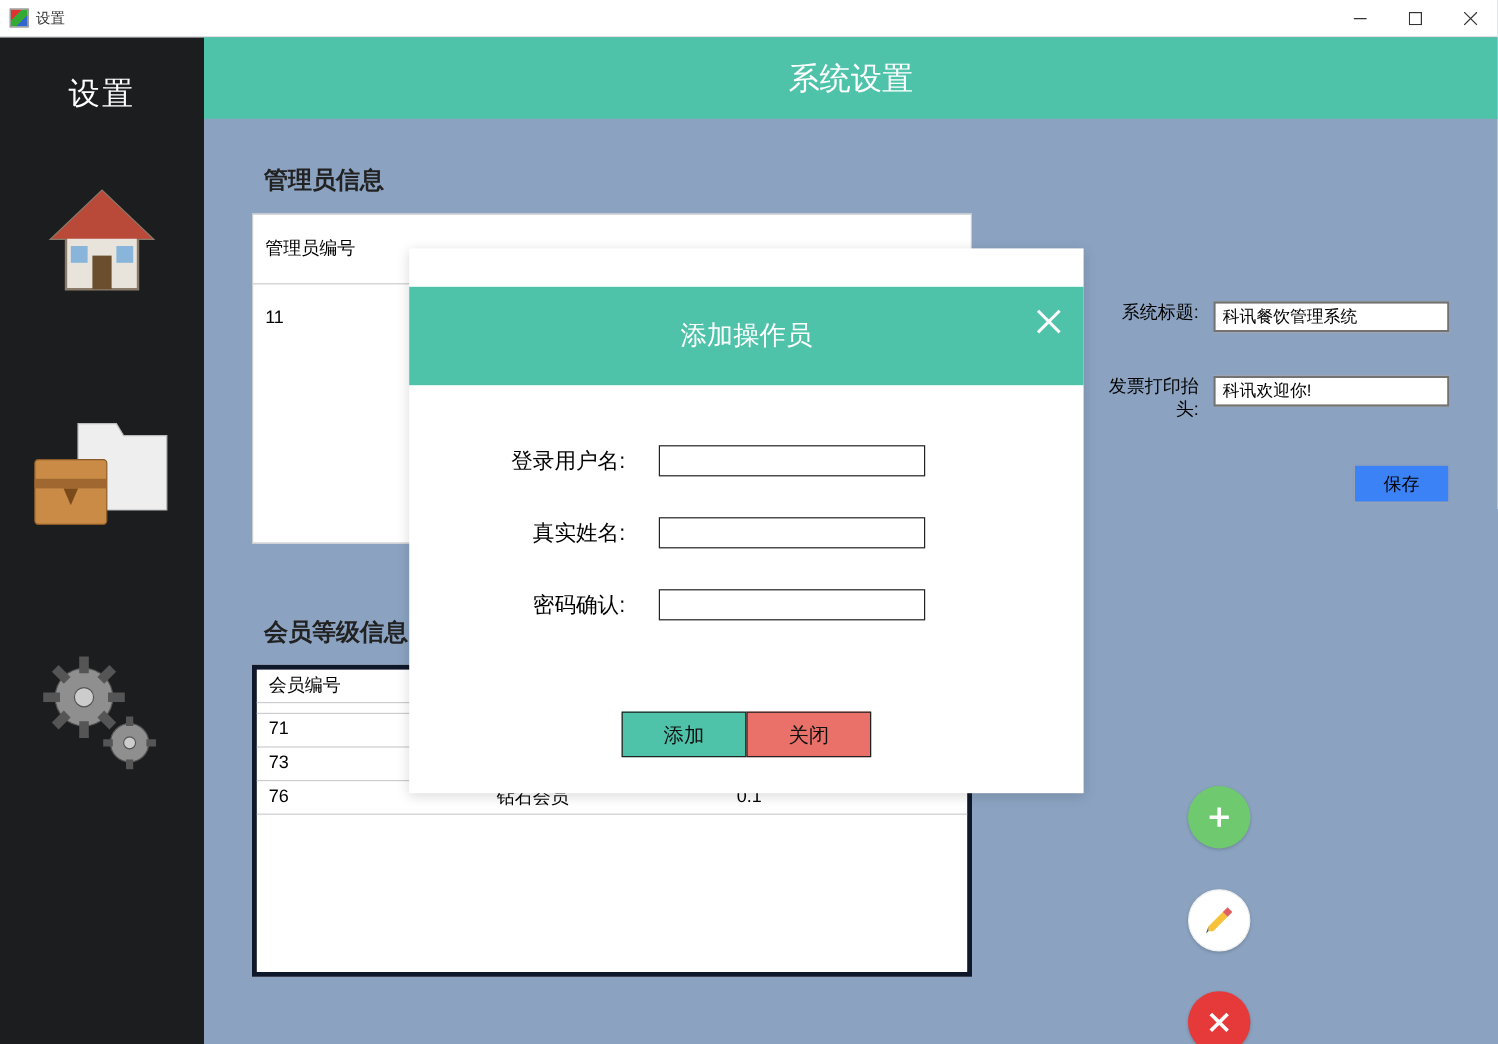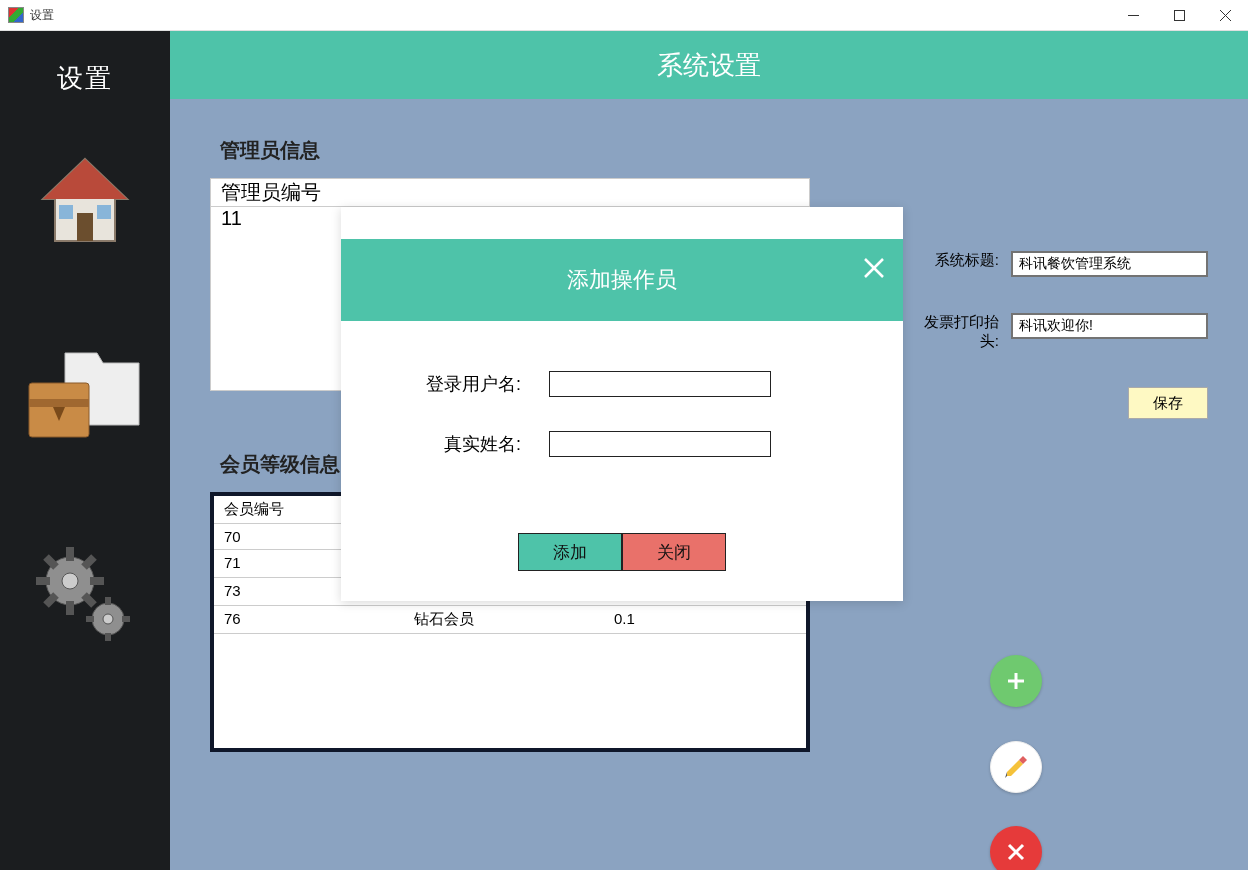--- a/index.html
+++ b/index.html
@@ -85,41 +85,41 @@
   }
 
   
   .admin-table {
     background: #fff;
     width: 600px;
     border: 1px solid #ccc;
   }
   .admin-table .thead, .admin-table .trow { display: flex; }
   .admin-table .thead { border-bottom: 1px solid #ccc; }
-  .admin-table .cell { padding: 0 10px; font-size: 20px; }
+  .admin-table .cell { padding: 19px 10px; font-size: 15px; }
   .admin-table .thead .cell { font-weight: 500; }
   .admin-table .thead .cell:first-child { width: 200px; }
   .admin-table .trow .cell:first-child { width: 200px; }
   .admin-blank { height: 160px; }
 
   
   .right-form {
     position: absolute;
     right: 40px;
     top: 220px;
     width: 300px;
   }
   .right-form .row { display: flex; align-items: flex-start; margin-bottom: 36px; }
   .right-form .row label { width: 100px; text-align: right; margin-right: 12px; font-size: 15px; }
   .right-form .row input {
     flex: 1; height: 26px; border: 2px solid #737373; padding: 2px 6px; font-size: 14px;
   }
   .right-form .save-btn {
     float: right; width: 80px; height: 32px;
-    background: #fef9c3; border: 1px solid #aaa;
+    background: #3b82f6; border: 1px solid #aaa;
     font-size: 15px; cursor: pointer;
   }
 
   
   .member-table {
     background: #fff;
     border: 4px solid #0f172a;
     width: 600px;
     margin-top: 8px;
     height: 260px;
@@ -289,21 +289,20 @@
       </div>
 
       <div class="section-label" style="margin-top:60px">会员等级信息</div>
       <div class="member-table">
         <div class="thead">
           <div class="cell c0">会员编号</div>
           <div class="cell c1"></div>
           <div class="cell c2"></div>
         </div>
         <div class="trow">
-          <div class="cell c0">70</div>
           <div class="cell c1"></div>
           <div class="cell c2"></div>
         </div>
         <div class="trow">
           <div class="cell c0">71</div>
           <div class="cell c1">钻石会员</div>
           <div class="cell c2">0.5</div>
         </div>
         <div class="trow">
           <div class="cell c0">73</div>
@@ -350,20 +349,24 @@
       </div>
       <div class="modal-body">
         <div class="frow">
           <label>登录用户名:</label>
           <input type="text" style="">
         </div>
         <div class="frow">
           <label>真实姓名:</label>
           <input type="text" style="">
         </div>
+        <div class="frow">
+          <label>密码确认:</label>
+          <input type="password" style="">
+        </div>
       </div>
       <div class="modal-footer">
         <button class="btn-add">添加</button>
         <button class="btn-close">关闭</button>
       </div>
     </div>
 
   </div>
 </div>
 

